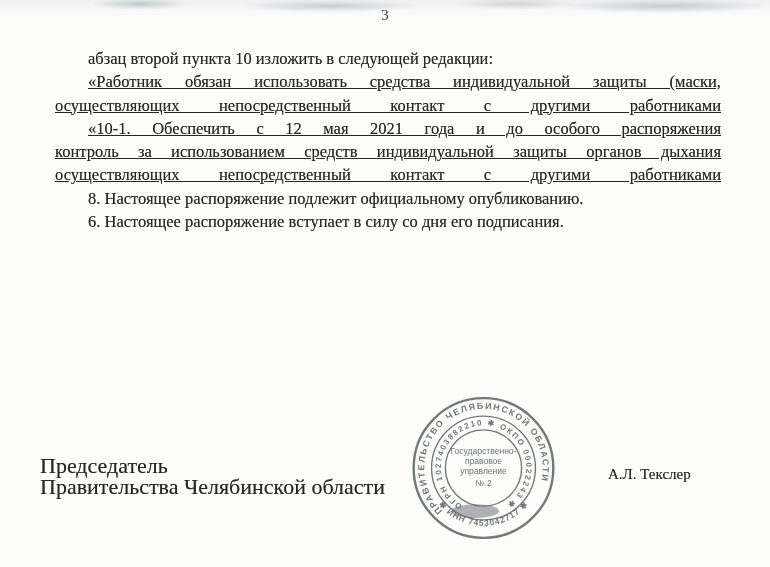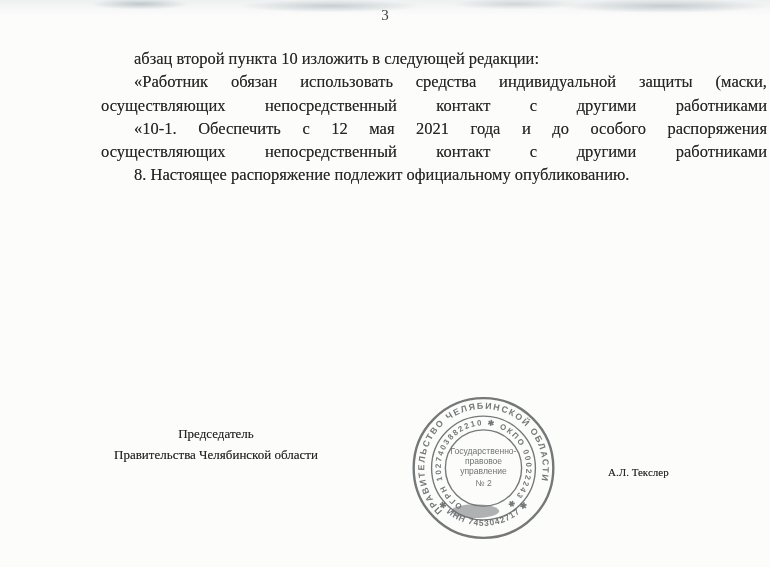--- a/index.html
+++ b/index.html
@@ -23,55 +23,56 @@
       linear-gradient(rgba(190,200,206,.22), rgba(190,200,206,0));
   }
   .page-number{
     position:absolute;left:0;top:7px;width:770px;
     text-align:center;font-size:15px;color:#3f3f3f;
   }
   .doc-body{
     position:absolute;left:55px;top:47px;width:666px;
     font-size:16.5px;line-height:23.3px;
     text-shadow:0 0 .5px rgba(38,38,38,.55);
-    margin-left:46px;
   }
   .line{white-space:normal;}
   .line.indent{text-indent:33px;}
-  .line.justify{text-align:justify;text-align-last:justify;}
+  .line.justify{text-align:justify;text-align-last:justify;text-decoration:underline;}
   .sig-title{
-    position:absolute;left:40px;top:424px;width:352px;
-    text-align:center;font-size:13px;line-height:20.5px;
+    position:absolute;left:40px;top:456px;width:352px;
+    font-size:22px;line-height:20.5px;
     text-shadow:0 0 .5px rgba(38,38,38,.5);
   }
   .sig-name{
     position:absolute;left:608px;top:466px;
-    font-size:11px;text-shadow:0 0 .5px rgba(38,38,38,.5);
+    font-size:15px;text-shadow:0 0 .5px rgba(38,38,38,.5);
   }
   .stamp{
     position:absolute;left:410px;top:388px;
     width:147px;height:160px;
   }
 </style>
 </head>
 <body>
 
 <div class="page">
 
   <div class="scan-band"></div>
 
   <div class="page-number">3</div>
 
   <div class="doc-body">
     <div class="line indent">абзац второй пункта 10 изложить в следующей редакции:</div>
     <div class="line indent justify">«Работник обязан использовать средства индивидуальной защиты (маски,</div>
     <div class="line justify">осуществляющих непосредственный контакт с другими работниками</div>
     <div class="line indent justify">«10-1. Обеспечить с 12 мая 2021 года и до особого распоряжения</div>
+    <div class="line justify">контроль за использованием средств индивидуальной защиты органов дыхания</div>
     <div class="line justify">осуществляющих непосредственный контакт с другими работниками</div>
     <div class="line indent">8. Настоящее распоряжение подлежит официальному опубликованию.</div>
+    <div class="line indent">6. Настоящее распоряжение вступает в силу со дня его подписания.</div>
   </div>
 
   <div class="sig-title">
     <div>Председатель</div>
     <div>Правительства Челябинской области</div>
   </div>
 
   <div class="sig-name">А.Л. Текслер</div>
 
   <svg class="stamp" viewBox="0 0 160 160" xmlns="http://www.w3.org/2000/svg">

